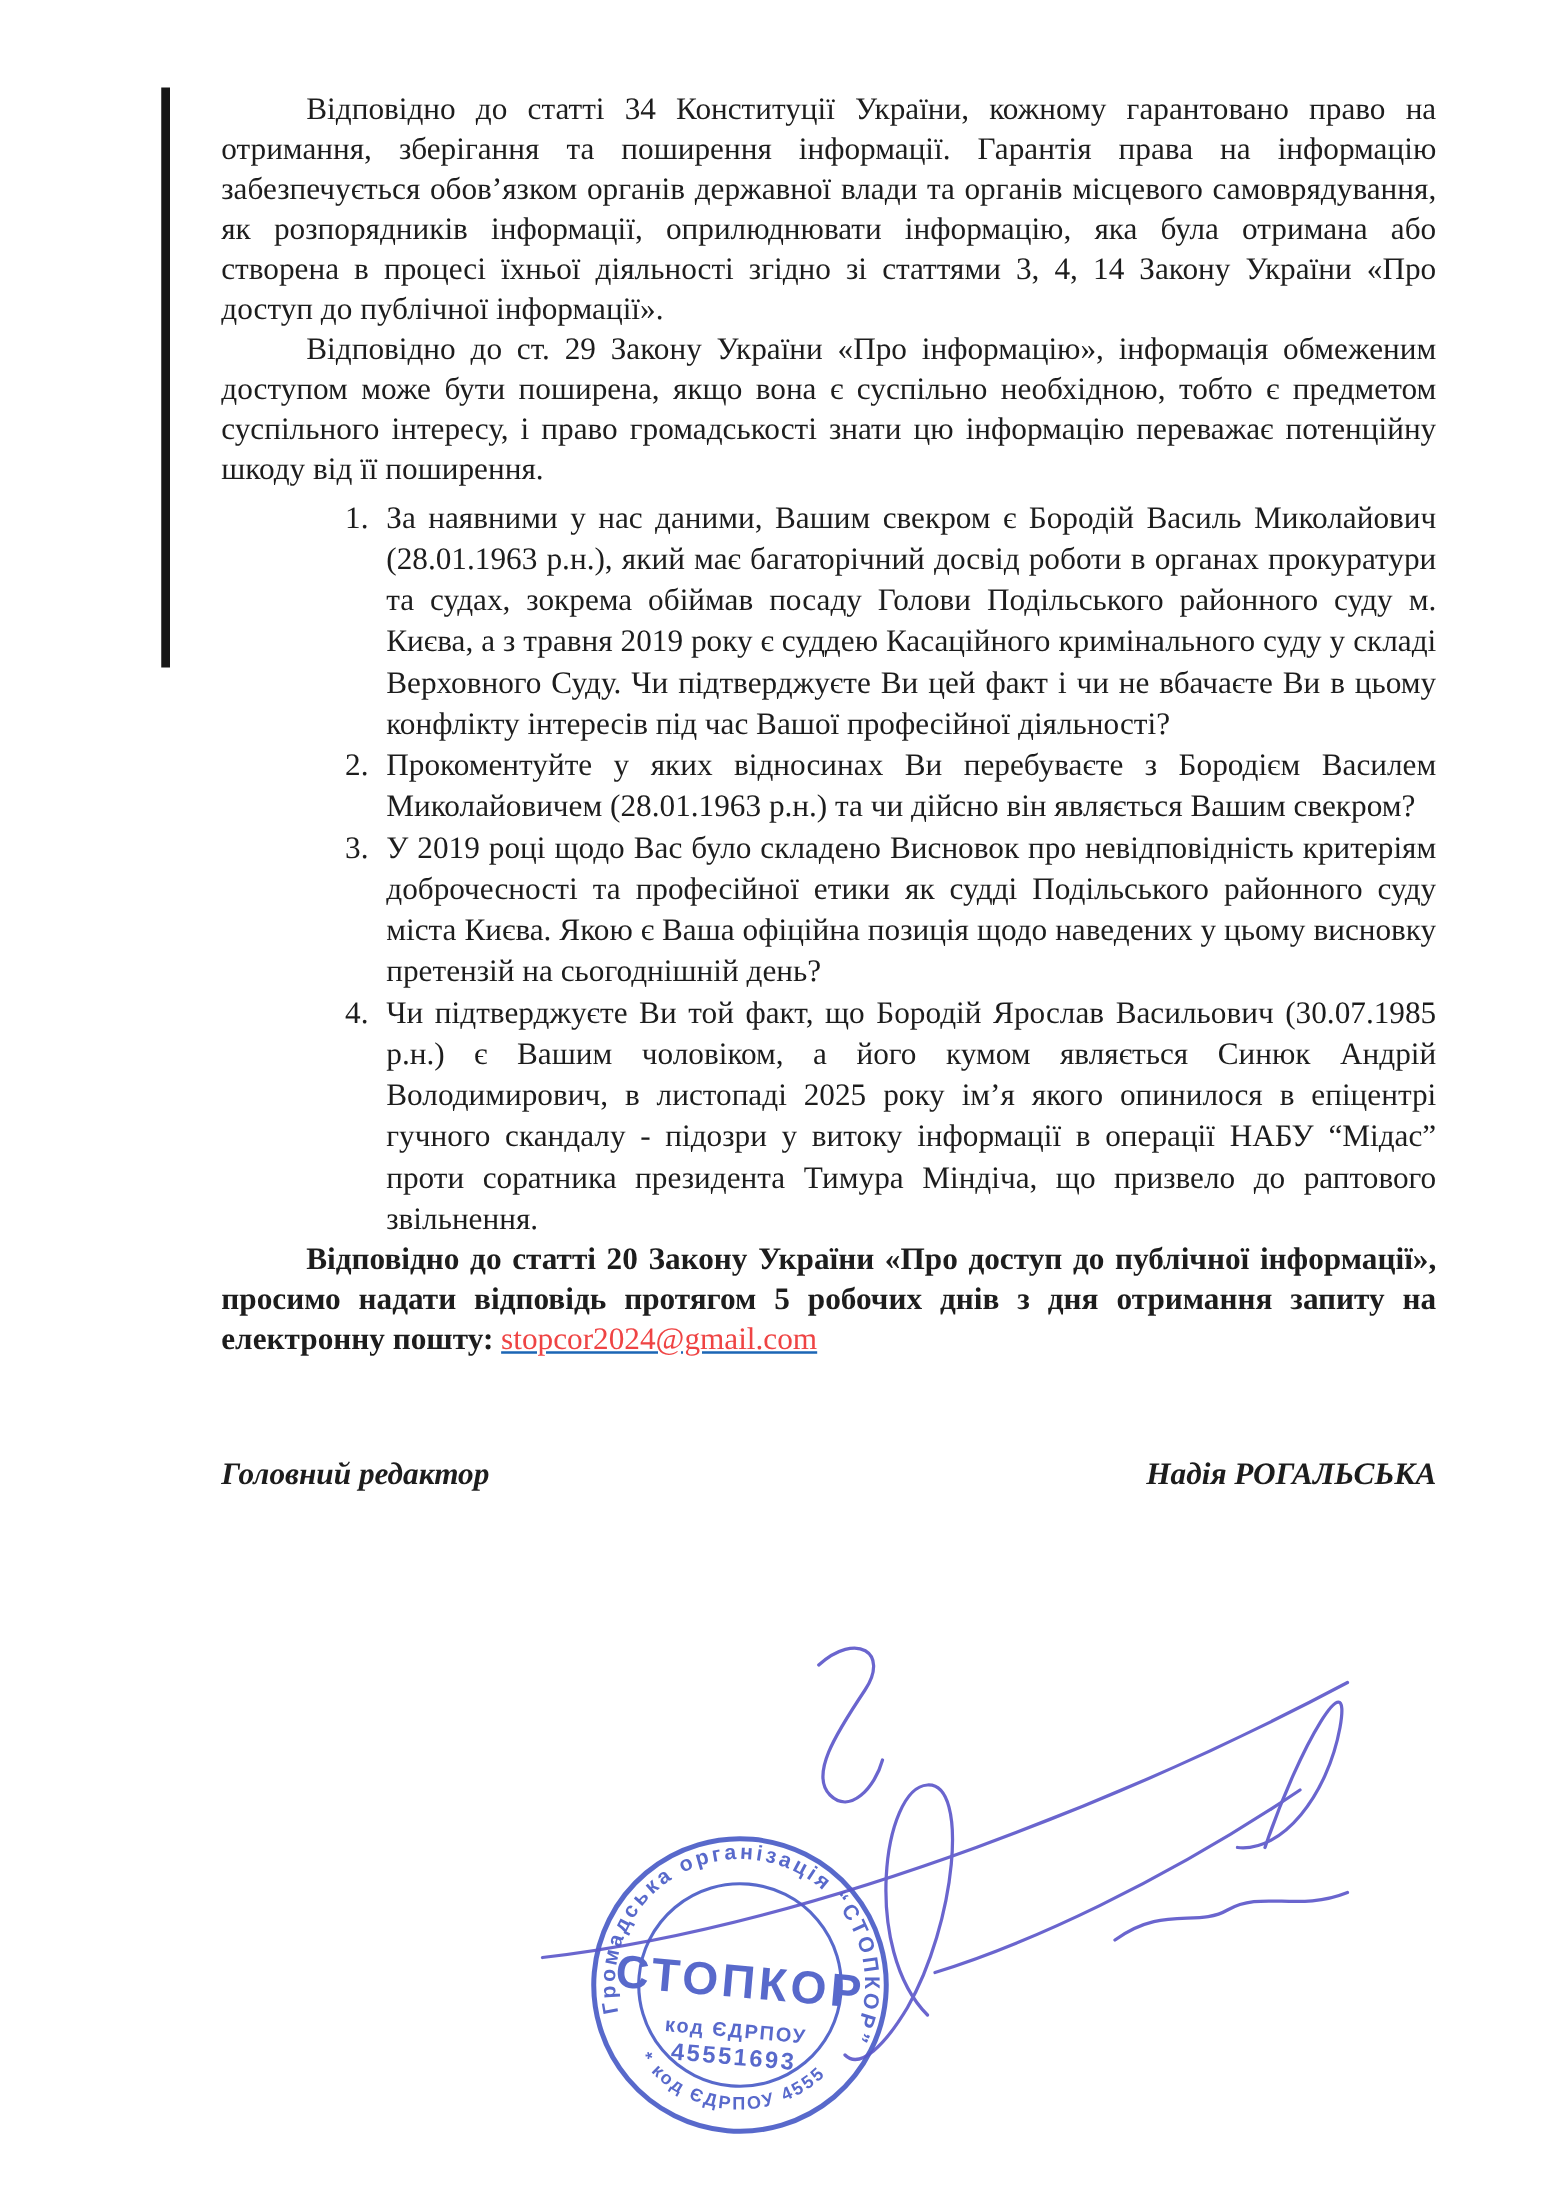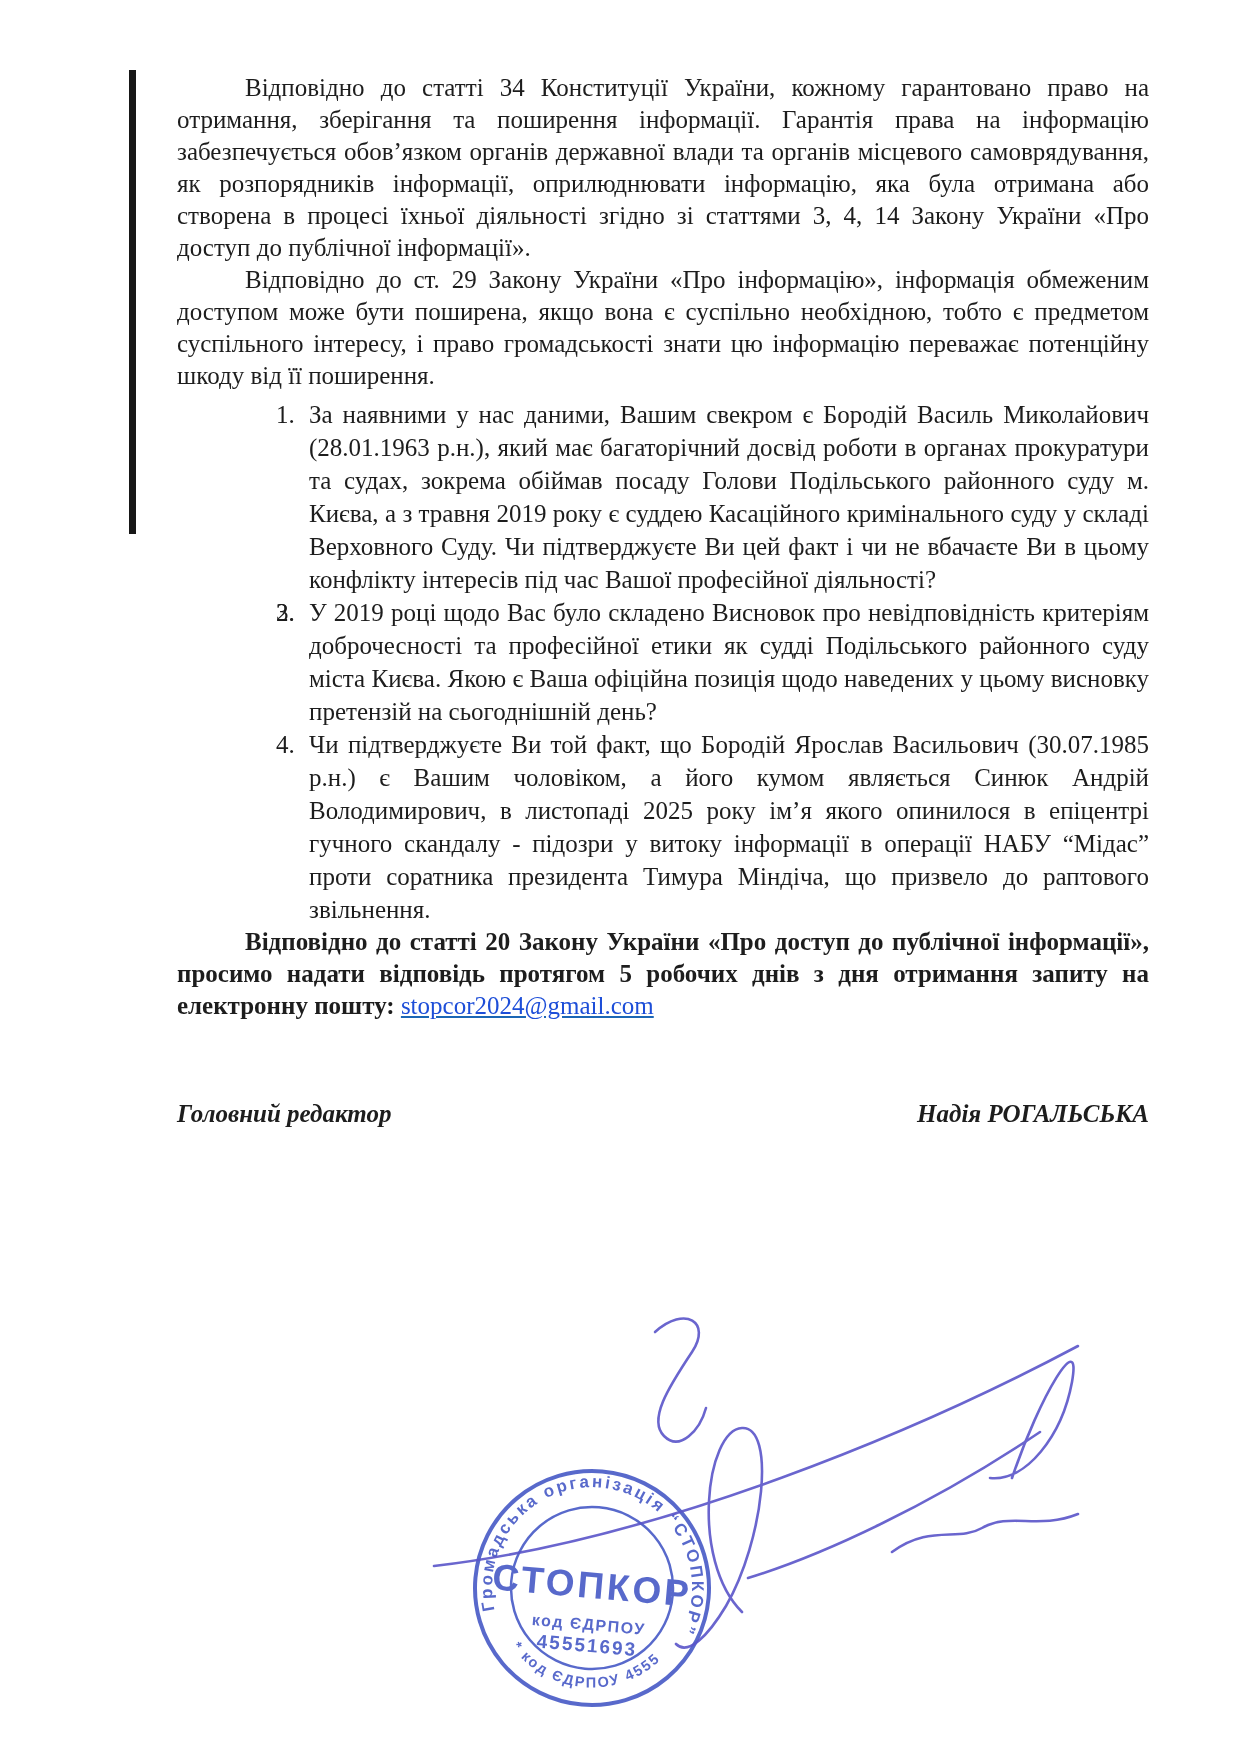--- a/index.html
+++ b/index.html
@@ -40,21 +40,21 @@
     text-align: justify;
   }
   ol.questions li .num {
     position: absolute;
     left: 0;
     top: 0;
   }
   .assurance { margin-top: 52px; }
   .deadline  { margin-top: 46px; }
   a.email {
-    color: #1d4ed8;
+    color: #ef4444;
     font-weight: normal;
     text-decoration: underline;
     text-decoration-color: #1b66b5;
   }
   .sig-row {
     display: flex;
     justify-content: space-between;
     margin-top: 78px;
     font-size: 25px;
     font-weight: bold;
@@ -124,20 +124,21 @@
     <p class="para">Відповідно до ст. 29 Закону України «Про інформацію», інформація обмеженим доступом може бути поширена, якщо вона є суспільно необхідною, тобто є предметом суспільного інтересу, і право громадськості знати цю інформацію переважає потенційну шкоду від її поширення.</p>
 
 
     <ol class="questions">
       <li>
         <span class="num">1.</span>
         <span>За наявними у нас даними, Вашим свекром є Бородій Василь Миколайович (28.01.1963 р.н.), який має багаторічний досвід роботи в органах прокуратури та судах, зокрема обіймав посаду Голови Подільського районного суду м. Києва, а з травня 2019 року є суддею Касаційного кримінального суду у складі Верховного Суду. Чи підтверджуєте Ви цей факт і чи не вбачаєте Ви в цьому конфлікту інтересів під час Вашої професійної діяльності?</span>
       </li>
       <li>
         <span class="num">2.</span>
+        <span>Прокоментуйте у яких відносинах Ви перебуваєте з Бородієм Василем Миколайовичем (28.01.1963 р.н.) та чи дійсно він являється Вашим свекром?</span>
       </li>
       <li>
         <span class="num">3.</span>
         <span>У 2019 році щодо Вас було складено Висновок про невідповідність критеріям доброчесності та професійної етики як судді Подільського районного суду міста Києва. Якою є Ваша офіційна позиція щодо наведених у цьому висновку претензій на сьогоднішній день?</span>
       </li>
       <li>
         <span class="num">4.</span>
         <span>Чи підтверджуєте Ви той факт, що Бородій Ярослав Васильович (30.07.1985 р.н.) є Вашим чоловіком, а його кумом являється Синюк Андрій Володимирович, в листопаді 2025 року ім’я якого опинилося в епіцентрі гучного скандалу - підозри у витоку інформації в операції НАБУ “Мідас” проти соратника президента Тимура Міндіча, що призвело до раптового звільнення.</span>
       </li>
     </ol>

